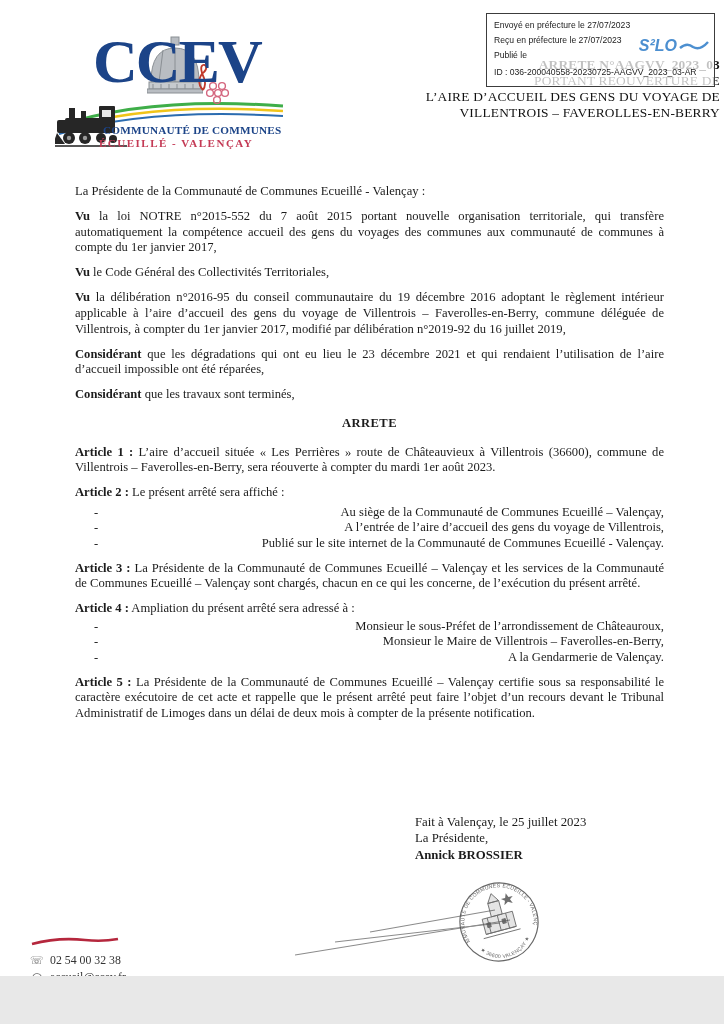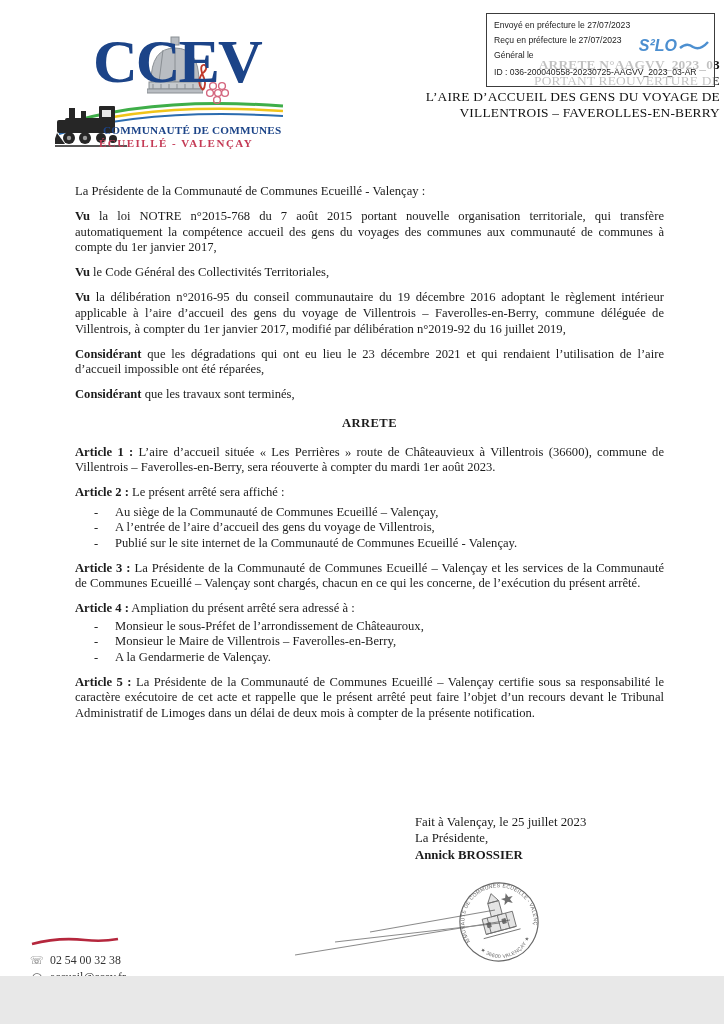--- a/index.html
+++ b/index.html
@@ -31,21 +31,21 @@
         font-size:16px;font-family:"Liberation Sans",sans-serif;display:flex;align-items:center;}
   
   .body{position:absolute;left:75px;top:184px;width:589px;font-size:12.6px;line-height:15.6px;
         text-align:justify;}
   .body p{margin:0 0 9.5px 0;}
   .lead{font-weight:700;}
   .decree-head{text-align:center;font-weight:700;letter-spacing:.4px;margin:13px 0 13px 0;}
   .bullets{margin:2px 0 9.5px 0;}
   .brow{display:flex;line-height:15.4px;padding-left:19px;}
   .bdash{width:21px;flex:none;}
-  .btext{flex:1;text-align:left;}
+  .btext{flex:1;text-align:right;}
   
   .closing{position:absolute;left:415px;top:814px;font-size:12.8px;line-height:16.4px;}
   .closing .name{font-weight:700;}
   .seal{position:absolute;left:447px;top:870px;width:104px;height:104px;transform:rotate(-15deg);opacity:.85;}
   .penstrokes{position:absolute;left:280px;top:890px;}
   
   .contact{position:absolute;left:30px;top:936px;font-size:11.8px;color:#333;}
   .crow{display:flex;align-items:center;gap:6px;margin-bottom:2px;white-space:nowrap;}
   .cicon{width:14px;flex:none;color:#666;font-size:11px;font-family:"DejaVu Sans",sans-serif;text-align:center;}
   .social{display:flex;gap:4px;margin-top:3px;}
@@ -120,34 +120,34 @@
   <div class="title">
     <div class="t1">ARRETE N°AAGVV_2023_03</div>
     <div>PORTANT REOUVERTURE DE</div>
     <div>L’AIRE D’ACCUEIL DES GENS DU VOYAGE DE</div>
     <div>VILLENTROIS – FAVEROLLES-EN-BERRY</div>
   </div>
 
   <div class="stampbox">
     <div class="sl" style="top:6px">Envoyé en préfecture le 27/07/2023</div>
     <div class="sl" style="top:21px">Reçu en préfecture le 27/07/2023</div>
-    <div class="sl" style="top:36px">Général le</div>
+    <div class="sl" style="top:36px">Publié le</div>
     <div class="sl" style="top:53px">ID : 036-200040558-20230725-AAGVV_2023_03-AR</div>
     <div class="s2low">
       <span>S²LO</span>
       <svg width="30" height="14" viewBox="0 0 30 14" style="margin-left:2px">
         <path d="M1 9 Q8 3 14 8 Q21 12 29 3" stroke="#4c8fd0" stroke-width="2.4" fill="none"></path>
       </svg>
     </div>
   </div>
 
   <div class="body">
     <p><span>La Présidente de la Communauté de Communes Ecueillé - Valençay :</span></p>
 
-    <p><span class="lead">Vu</span><span> la loi NOTRE n°2015-768 du 7 août 2015 portant nouvelle organisation territoriale, qui transfère automatiquement la compétence accueil des gens du voyages des communes aux communauté de communes à compte du 1er janvier 2017,</span></p>
+    <p><span class="lead">Vu</span><span> la loi NOTRE n°2015-552 du 7 août 2015 portant nouvelle organisation territoriale, qui transfère automatiquement la compétence accueil des gens du voyages des communes aux communauté de communes à compte du 1er janvier 2017,</span></p>
     <p><span class="lead">Vu</span><span> le Code Général des Collectivités Territoriales,</span></p>
     <p><span class="lead">Vu</span><span> la délibération n°2016-95 du conseil communautaire du 19 décembre 2016 adoptant le règlement intérieur applicable à l’aire d’accueil des gens du voyage de Villentrois – Faverolles-en-Berry, commune déléguée de Villentrois, à compter du 1er janvier 2017, modifié par délibération n°2019-92 du 16 juillet 2019,</span></p>
     <p><span class="lead">Considérant</span><span> que les dégradations qui ont eu lieu le 23 décembre 2021 et qui rendaient l’utilisation de l’aire d’accueil impossible ont été réparées,</span></p>
     <p><span class="lead">Considérant</span><span> que les travaux sont terminés,</span></p>
 
     <div class="decree-head">ARRETE</div>
 
     <p><span class="lead">Article 1 :</span><span> L’aire d’accueil située « Les Perrières » route de Châteauvieux à Villentrois (36600), commune de Villentrois – Faverolles-en-Berry, sera réouverte à compter du mardi 1er août 2023.</span></p>
 
     <p style="margin-bottom:4px"><span class="lead">Article 2 :</span><span> Le présent arrêté sera affiché :</span></p>

